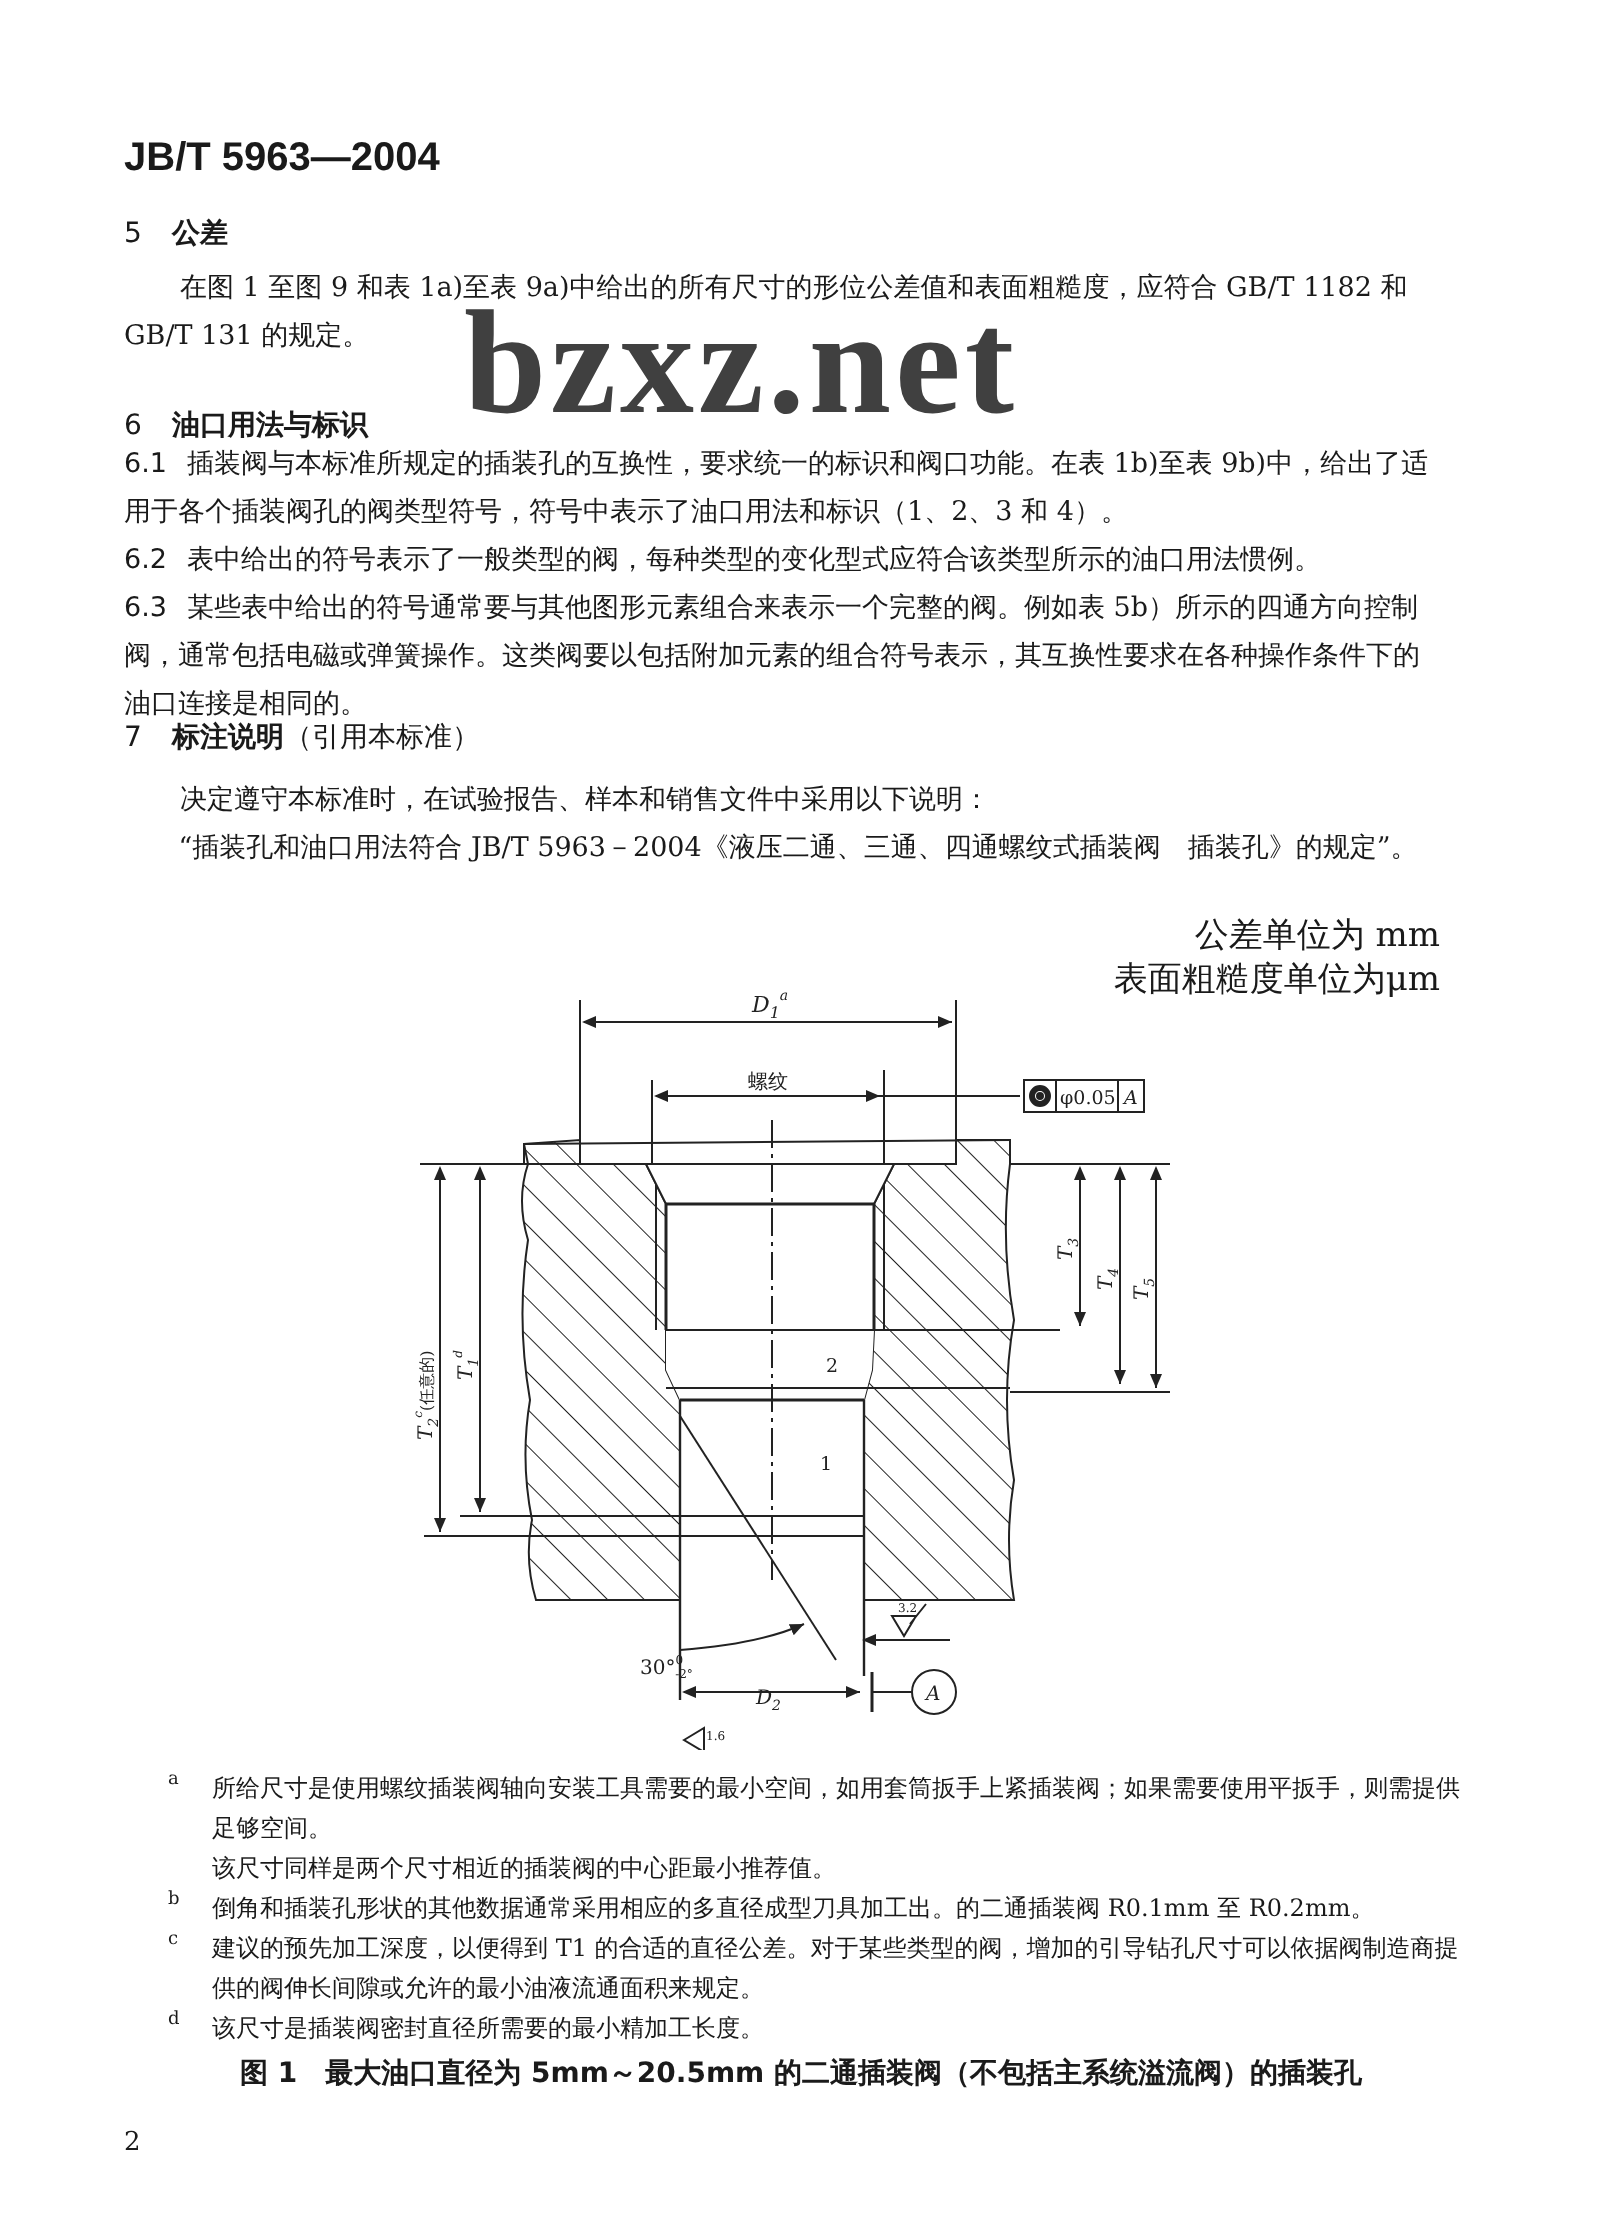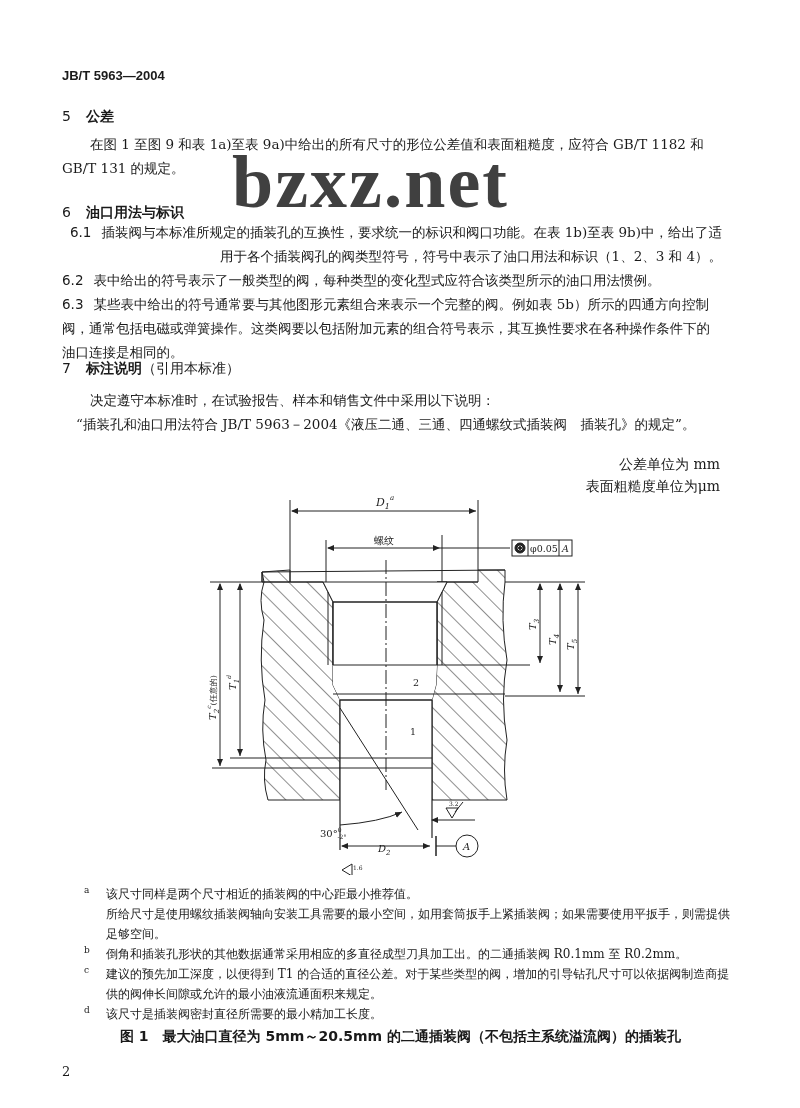--- a/index.html
+++ b/index.html
@@ -1,27 +1,27 @@
 <!DOCTYPE html>
 <html><head>
 <meta charset="utf-8">
 <style>
   html, body { margin:0; padding:0; background:#fff; }
   body { width:800px; height:1108px; position:relative; overflow:hidden;
          font-family:"DejaVu Serif","Liberation Serif",serif; color:#1a1a1a; }
   .abs { position:absolute; }
-  .hdr { left:62px; top:68px; font-family:"Liberation Sans","DejaVu Sans",sans-serif; font-weight:bold; font-size:13px; }
+  .hdr { left:62px; top:68px; font-family:"Liberation Sans","DejaVu Sans",sans-serif; font-weight:bold; font-size:20px; }
   .sec { font-family:"DejaVu Sans","Liberation Sans",sans-serif; font-weight:bold; font-size:14px; left:62px; }
   .sec .num { display:inline-block; width:24px; font-weight:normal; }
   .para { left:62px; width:660px; font-size:13.5px; line-height:24px; }
   .indent { text-indent:28px; }
   .watermark { left:200px; top:140px; font-family:Liberation Serif, serif; font-weight:bold; font-size:74px;
                color:#404040; letter-spacing:2px; z-index:0;margin-left:32px; }
   .content { z-index:1; }
-  .right { right:80px; text-align:left; font-size:14px; }
+  .right { right:80px; text-align:left; font-size:17px; }
   .notes { left:86px; width:650px; font-size:12px; line-height:20px; }
   .note-row { position:relative; padding-left:20px; }
   .note-row .mk { position:absolute; left:-2px; top:-4px; font-size:9px; }
   .caption { left:120px; top:1028px; font-family:"DejaVu Sans",sans-serif; font-weight:bold; font-size:14px; }
   .pnum { left:62px; top:1064px; font-size:13px; }
   svg text { font-family:"DejaVu Serif","Liberation Serif",serif; }
 </style>
 </head>
 <body>
 
@@ -30,35 +30,35 @@
 <div class="abs hdr content">JB/T 5963—2004</div>
 
 <div class="abs sec content" style="top:108px;">
   <span class="num">5</span><span>公差</span>
 </div>
 <div class="abs para indent content" style="top:132px;">在图 1 至图 9 和表 1a)至表 9a)中给出的所有尺寸的形位公差值和表面粗糙度，应符合 GB/T 1182 和 GB/T 131 的规定。</div>
 
 <div class="abs sec content" style="top:204px;">
   <span class="num">6</span><span>油口用法与标识</span>
 </div>
-<div class="abs para content" style="top:220px;text-align:right;">
+<div class="abs para content" style="top:220px;">
   <span style="font-family:'DejaVu Sans',sans-serif;margin-right:10px;">6.1</span><span>插装阀与本标准所规定的插装孔的互换性，要求统一的标识和阀口功能。在表 1b)至表 9b)中，给出了适用于各个插装阀孔的阀类型符号，符号中表示了油口用法和标识（1、2、3 和 4）。</span>
 </div>
 <div class="abs para content" style="top:268px;">
   <span style="font-family:'DejaVu Sans',sans-serif;margin-right:10px;">6.2</span><span>表中给出的符号表示了一般类型的阀，每种类型的变化型式应符合该类型所示的油口用法惯例。</span>
 </div>
 <div class="abs para content" style="top:292px;">
   <span style="font-family:'DejaVu Sans',sans-serif;margin-right:10px;">6.3</span><span>某些表中给出的符号通常要与其他图形元素组合来表示一个完整的阀。例如表 5b）所示的四通方向控制阀，通常包括电磁或弹簧操作。这类阀要以包括附加元素的组合符号表示，其互换性要求在各种操作条件下的油口连接是相同的。</span>
 </div>
 
 <div class="abs sec content" style="top:360px;">
   <span class="num">7</span><span>标注说明</span><span style="font-weight:normal">（引用本标准）</span>
 </div>
 <div class="abs para indent content" style="top:388px;">决定遵守本标准时，在试验报告、样本和销售文件中采用以下说明：</div>
-<div class="abs para content" style="top:412px;text-indent:14px;">“插装孔和油口用法符合 JB/T 5963－2004《液压二通、三通、四通螺纹式插装阀　插装孔》的规定”。</div>
+<div class="abs para content" style="top:412px;text-indent:14px;text-align:center;">“插装孔和油口用法符合 JB/T 5963－2004《液压二通、三通、四通螺纹式插装阀　插装孔》的规定”。</div>
 
 <div class="abs right content" style="top:456px;">公差单位为 mm</div>
 <div class="abs right content" style="top:478px;">表面粗糙度单位为μm</div>
 
 <svg class="abs content" style="left:0;top:490px;" width="800" height="385" viewBox="0 490 800 385">
   <defs>
     <pattern id="hatch" patternUnits="userSpaceOnUse" width="13" height="13" patternTransform="rotate(-45)">
       <line x1="0" y1="0" x2="0" y2="13" stroke="#222" stroke-width="1"></line>
     </pattern>
     <marker id="arr" markerWidth="8" markerHeight="8" refX="7" refY="4" orient="auto">
@@ -164,22 +164,22 @@
       </g>
     <g transform="translate(574,650) rotate(-90)">
         <text font-size="10" font-style="italic"><tspan>T</tspan><tspan font-size="7" dy="3">5</tspan></text>
       </g>
   </g>
 </svg>
 
 <div class="abs notes content" style="top:884px;">
   <div class="note-row">
     <span class="mk">a</span>
+    <div>所给尺寸是使用螺纹插装阀轴向安装工具需要的最小空间，如用套筒扳手上紧插装阀；如果需要使用平扳手，则需提供足够空间。</div>
     <div>该尺寸同样是两个尺寸相近的插装阀的中心距最小推荐值。</div>
-    <div>所给尺寸是使用螺纹插装阀轴向安装工具需要的最小空间，如用套筒扳手上紧插装阀；如果需要使用平扳手，则需提供足够空间。</div>
   </div>
   <div class="note-row">
     <span class="mk">b</span>
     <div>倒角和插装孔形状的其他数据通常采用相应的多直径成型刀具加工出。的二通插装阀 R0.1mm 至 R0.2mm。</div>
   </div>
   <div class="note-row">
     <span class="mk">c</span>
     <div>建议的预先加工深度，以便得到 T1 的合适的直径公差。对于某些类型的阀，增加的引导钻孔尺寸可以依据阀制造商提供的阀伸长间隙或允许的最小油液流通面积来规定。</div>
   </div>
   <div class="note-row">

